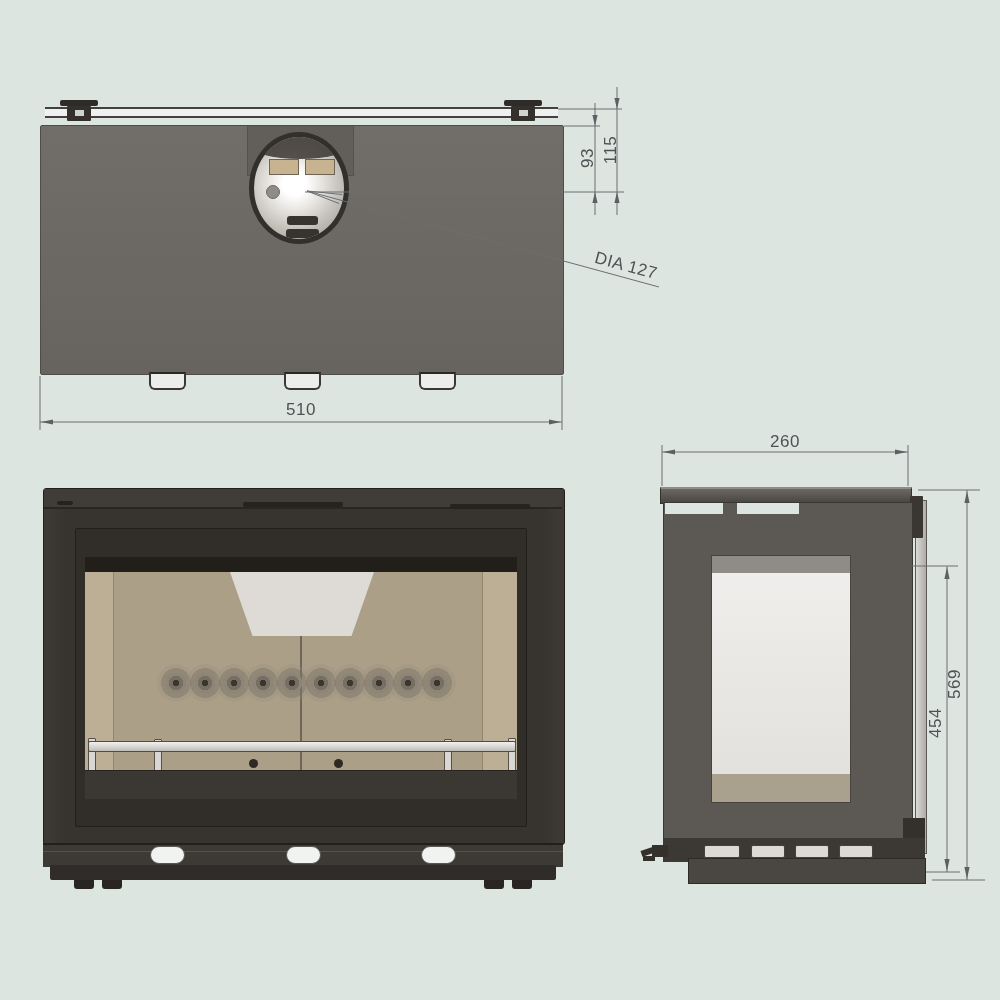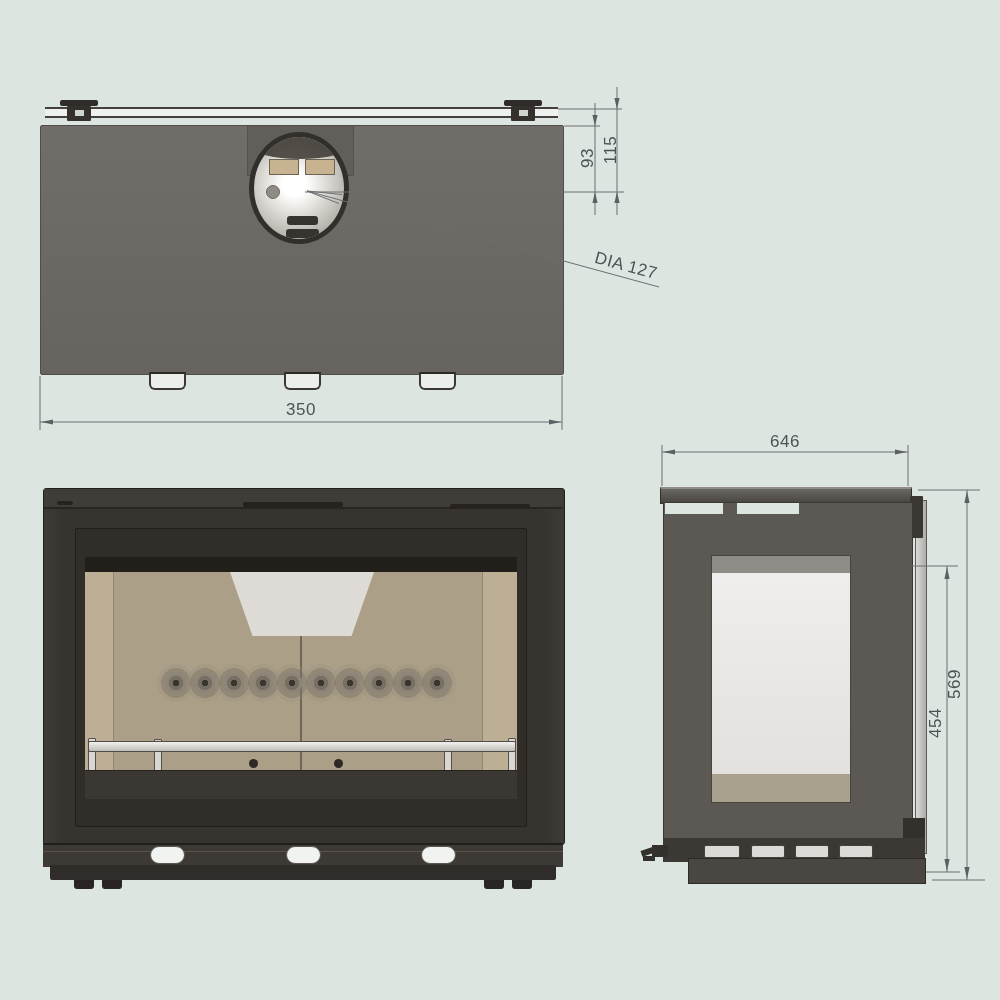--- a/index.html
+++ b/index.html
@@ -218,20 +218,20 @@
       <path class="dimline" d="M918 490 H980 M932 880 H985 M967 490 V880"></path>
       <polygon class="arrow" points="967,491 964.4,503 969.6,503"></polygon>
       <polygon class="arrow" points="967,879 964.4,867 969.6,867"></polygon>
 
       <path class="dimline" d="M912 566 H958 M926 872 H960 M947 566 V872"></path>
       <polygon class="arrow" points="947,567 944.4,579 949.6,579"></polygon>
       <polygon class="arrow" points="947,871 944.4,859 949.6,859"></polygon>
     </g>
   </svg>
 
-  <div class="dimlabel" style="left:271px;top:400px;width:60px;">350</div>
+  <div class="dimlabel" style="left:271px;top:400px;width:60px;">510</div>
   <div class="dimlabel vlabel" style="left:558px;top:148px;width:60px;">93</div>
   <div class="dimlabel vlabel" style="left:581px;top:140px;width:60px;">115</div>
   <div class="dimlabel" style="left:581px;top:256px;width:90px;transform:rotate(15deg);">DIA 127</div>
-  <div class="dimlabel" style="left:755px;top:432px;width:60px;">646</div>
+  <div class="dimlabel" style="left:755px;top:432px;width:60px;">260</div>
   <div class="dimlabel vlabel" style="left:925px;top:674px;width:60px;">569</div>
   <div class="dimlabel vlabel" style="left:906px;top:713px;width:60px;">454</div>
 </div>
 
 </body></html>

